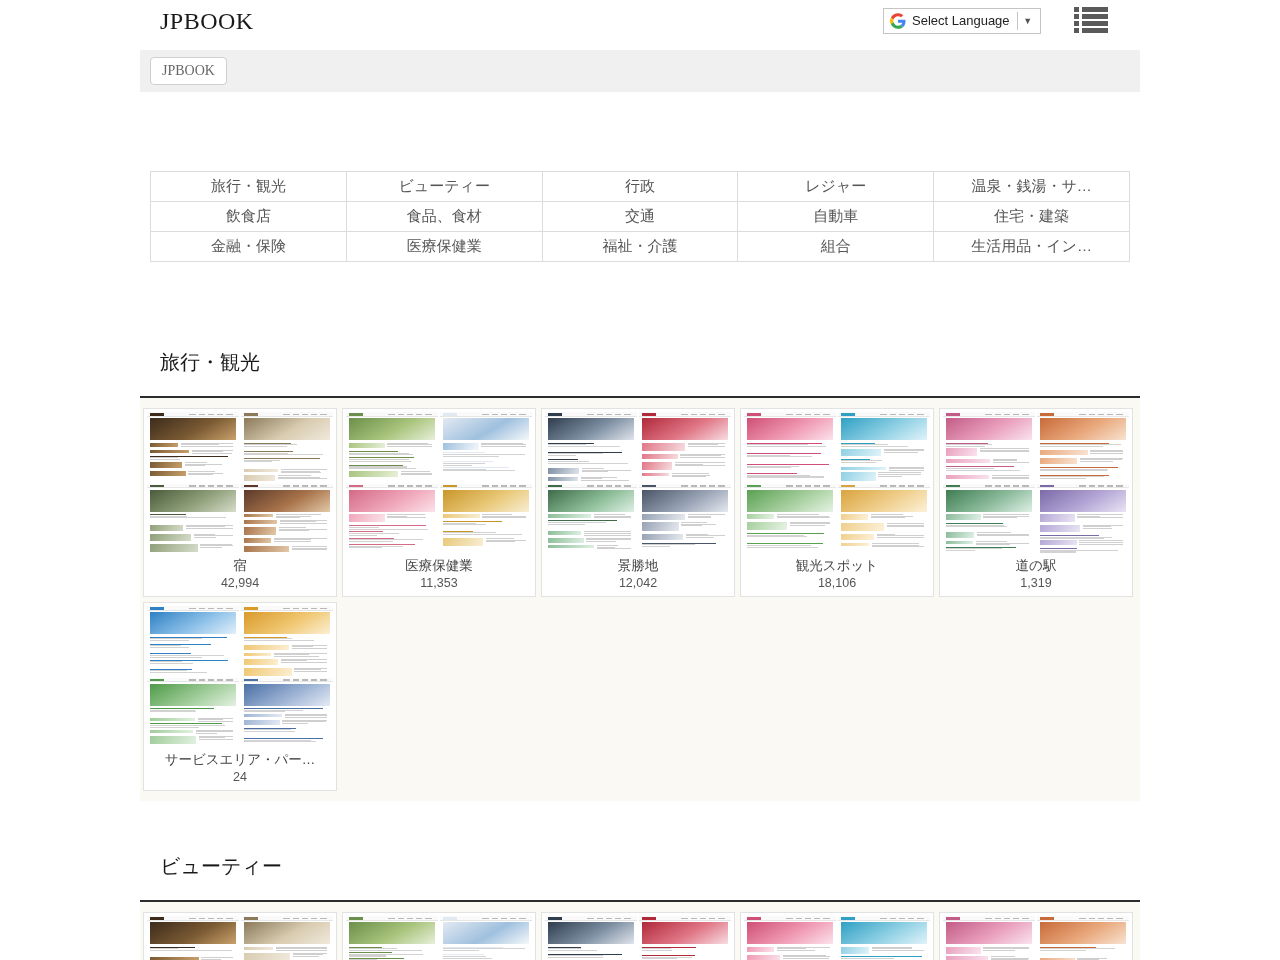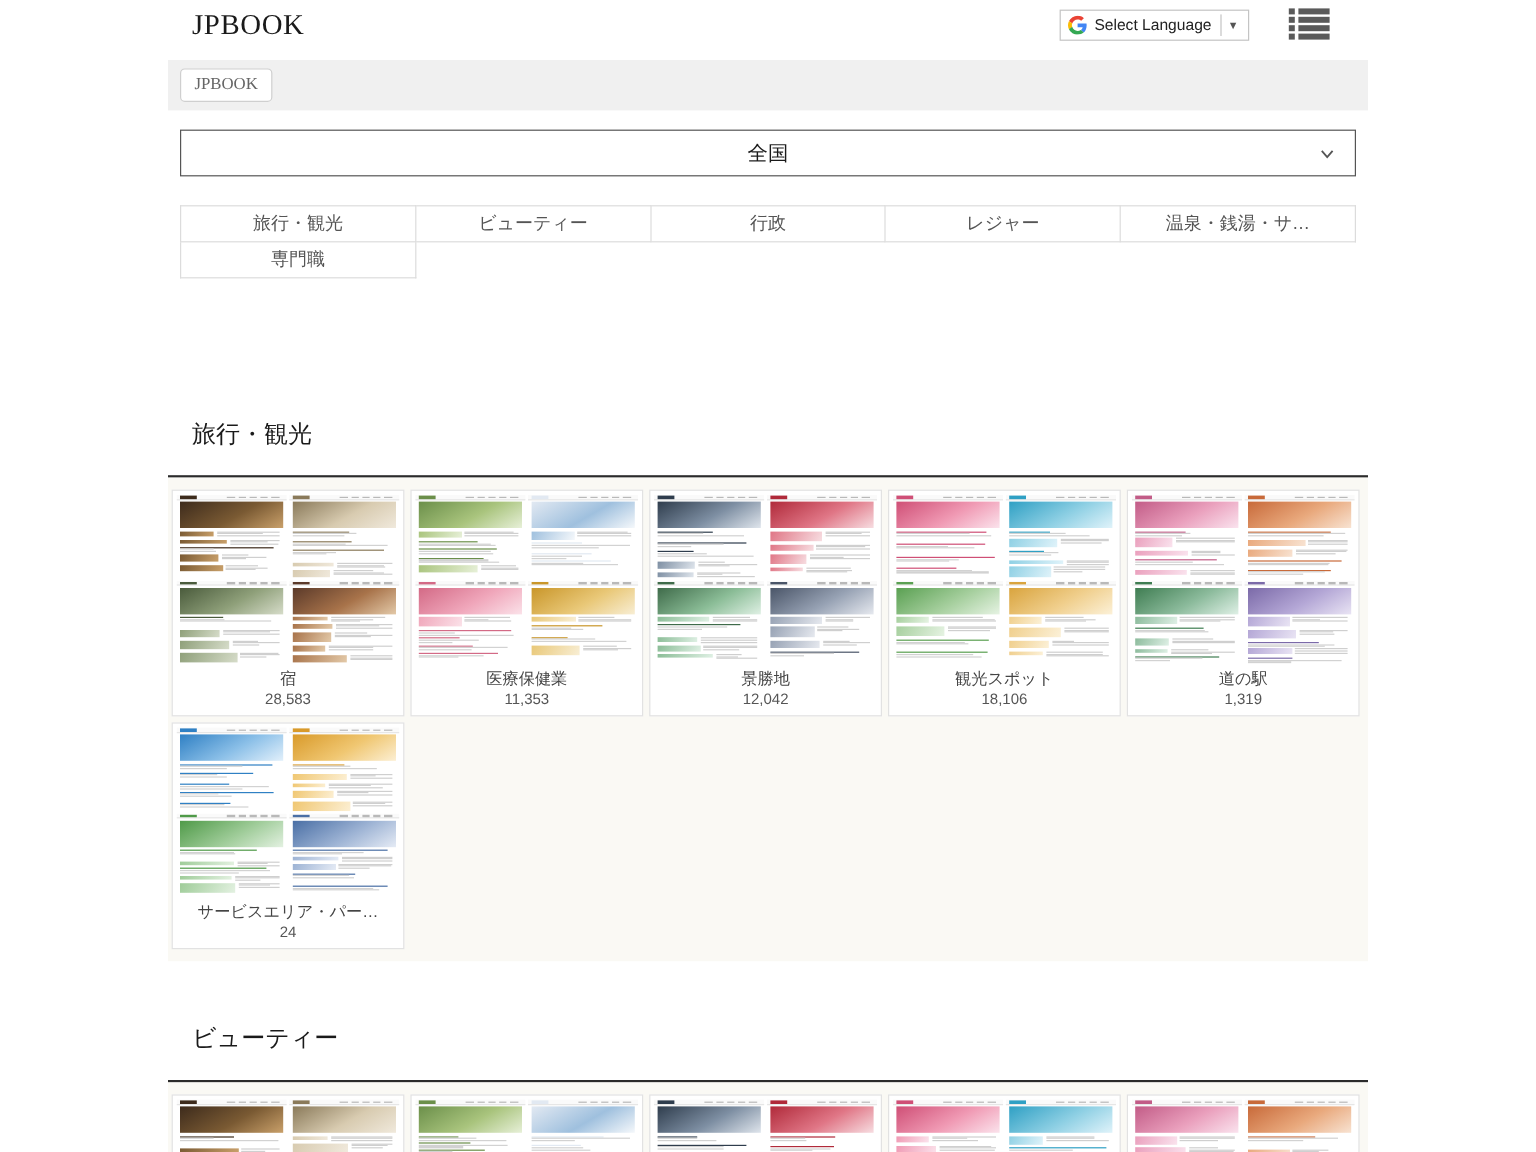--- a/index.html
+++ b/index.html
@@ -294,42 +294,43 @@
           <span class="lsq"></span>
           <span class="lbar"></span>
         </div>
     </div>
   </div>
 
   <div class="crumb-bar">
     <span class="crumb">JPBOOK</span>
   </div>
 
-  <div class="region-select">
-    <span class="rs-label">全国</span>
-    <svg class="rs-caret" viewBox="0 0 24 24" fill="none" stroke="#555" stroke-width="2">
-      <polyline points="6 9 12 16 18 9"></polyline>
-    </svg>
-  </div>
 
   <table class="cat-table">
     <tbody>
       <tr>
         <td>旅行・観光</td>
         <td>ビューティー</td>
         <td>行政</td>
         <td>レジャー</td>
         <td>温泉・銭湯・サ…</td>
       </tr>
       <tr>
-        <td>専門職</td>
-        <td class="empty"></td>
-        <td class="empty"></td>
-        <td class="empty"></td>
-        <td class="empty"></td>
+        <td>飲食店</td>
+        <td>食品、食材</td>
+        <td>交通</td>
+        <td>自動車</td>
+        <td>住宅・建築</td>
+      </tr>
+      <tr>
+        <td>金融・保険</td>
+        <td>医療保健業</td>
+        <td>福祉・介護</td>
+        <td>組合</td>
+        <td>生活用品・イン…</td>
       </tr>
     </tbody>
   </table>
 
   <div class="section" id="sec0" style="top:350px;">
     <div class="section-title">旅行・観光</div>
     <div class="section-rule"></div>
     <div class="section-body">
       <div class="card-grid" id="grid0">
           <div class="card">
@@ -448,21 +449,21 @@
                   <div class="blk" style="top: 80.2%; left: 36%; width: 39.7006%; height: 1.4%; background: rgb(207, 207, 207);"></div>
                   <div class="blk" style="top: 82.4%; left: 36%; width: 40.5214%; height: 1.4%; background: rgb(207, 207, 207);"></div>
                   <div class="ph" style="top: 90%; left: 3%; width: 49%; height: 9%; background: linear-gradient(120deg, rgb(168, 115, 74), rgb(227, 201, 168));"></div>
                   <div class="blk" style="top: 90%; left: 55%; width: 39%; height: 1.4%; background: rgb(207, 207, 207);"></div>
                   <div class="blk" style="top: 92.2%; left: 55%; width: 39%; height: 1.4%; background: rgb(207, 207, 207);"></div>
                   <div class="blk" style="top: 94.4%; left: 55%; width: 39%; height: 1.4%; background: rgb(207, 207, 207);"></div>
                 </div>
               </div>
             </div>
             <div class="card-label">宿</div>
-            <div class="card-count">28,583</div>
+            <div class="card-count">42,994</div>
           </div>
           <div class="card">
             <div class="thumb">
               <div class="tile">
                 <div class="sshot" style="background: rgb(255, 255, 255);">
                   <div class="bar" style="top: 0px; height: 7%; background: rgb(250, 250, 250); border-bottom: 1px solid rgb(230, 230, 230);"></div>
                   <div class="blk" style="top: 2.5%; height: 2%; left: 46%; width: 7%; background: rgb(185, 185, 185);"></div>
                   <div class="blk" style="top: 2.5%; height: 2%; left: 56%; width: 7%; background: rgb(185, 185, 185);"></div>
                   <div class="blk" style="top: 2.5%; height: 2%; left: 66%; width: 7%; background: rgb(185, 185, 185);"></div>
                   <div class="blk" style="top: 2.5%; height: 2%; left: 76%; width: 7%; background: rgb(185, 185, 185);"></div>

